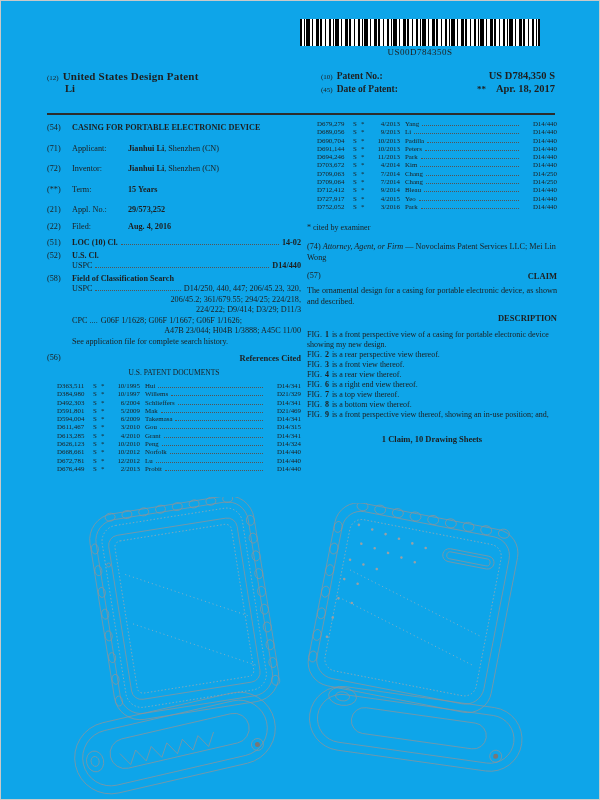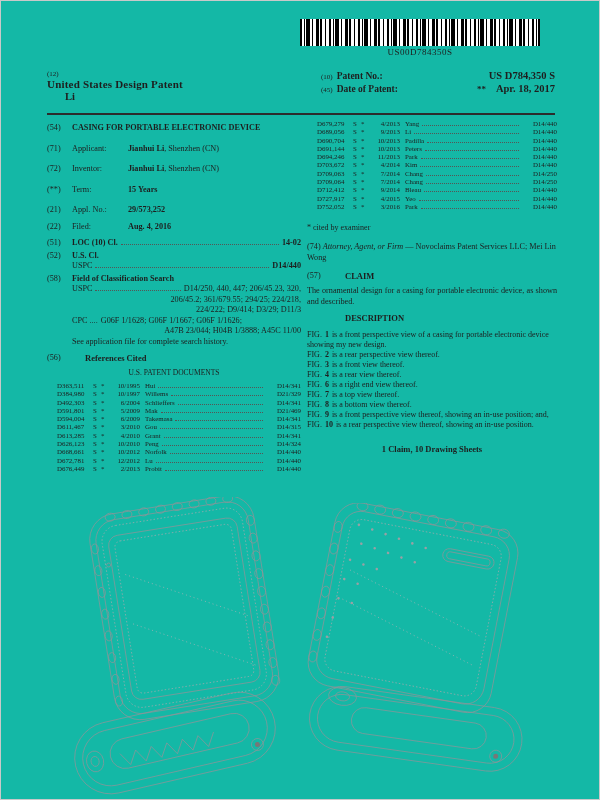--- a/index.html
+++ b/index.html
@@ -1,33 +1,33 @@
 <!DOCTYPE html>
 <html><head>
 <meta charset="utf-8">
 <style>
   * { margin:0; padding:0; box-sizing:border-box; }
   html,body { background:#ffffff; }
   body { font-family:"Liberation Serif", serif; color:#1e1e1e; }
-  .page { position:relative; width:600px; height:800px; background:#14b8a6; border:1px solid #c9c9c9; overflow:hidden; }
+  .page { position:relative; width:600px; height:800px; background:#0ea5e9; border:1px solid #c9c9c9; overflow:hidden; }
 
   
   .barcode { position:absolute; left:299px; top:18px; width:240px; text-align:center; }
   .barcode-bars { height:27px;
     background:repeating-linear-gradient(90deg,
       #000 0 2px, #fff 2px 4px, #000 4px 5px, #fff 5px 6px,
       #000 6px 10px, #fff 10px 12px, #000 12px 13px, #fff 13px 16px,
       #000 16px 19px, #fff 19px 20px, #000 20px 22px, #fff 22px 25px,
       #000 25px 26px, #fff 26px 29px); }
   .barcode-text { font-size:9px; letter-spacing:.5px; margin-top:1px; }
 
   
   .header { position:absolute; left:46px; top:69px; width:508px; display:flex; }
   .header-left { flex:1; }
-  .title-row { display:flex; align-items:baseline;flex-direction:column; }
+  .title-row { display:flex; align-items:baseline; }
   .code { font-size:7px; margin-right:4px; white-space:nowrap; }
   .page-title { font-size:11px; font-weight:bold; letter-spacing:.2px; white-space:nowrap; }
   .author { font-size:10.5px; font-weight:bold; margin-left:18px; margin-top:1px; }
   .header-right { width:234px; flex:none; }
   .hr-row { display:flex; align-items:baseline; font-size:9.5px; font-weight:bold; margin-bottom:2px; }
   .hr-row .code { font-weight:normal; }
   .hr-label { white-space:nowrap; }
   .hr-value { margin-left:auto; font-size:10.5px; white-space:nowrap; }
   .term-marker { margin-left:auto; font-size:9px; }
   .hr-row .after-marker { margin-left:10px; font-size:10.5px; }
@@ -42,21 +42,21 @@
   .fbody { flex:1; min-width:0;font-family:Liberation Serif, serif; }
   .kv { display:flex; }
   .kv-label { width:56px; flex:none; }
   .mb-sm { margin-bottom:6px; }
   .mb-xs { margin-bottom:2px; }
   .leader { flex:1 1 auto; min-width:6px; border-bottom:1px dotted #555; margin:0 3px; align-self:baseline; display:inline-block; }
   .flexline { display:flex; align-items:baseline; }
   .cont { text-align:right; }
   .cpc-label { white-space:nowrap; margin-right:3px; }
 
-  .sec-head { position:relative; text-align:left; font-weight:bold; font-size:8.5px; margin:4px 0 5px;padding-left:38px; }
+  .sec-head { position:relative; text-align:right; font-weight:bold; font-size:8.5px; margin:4px 0 5px;padding-left:38px; }
   .sec-head .headnum { position:absolute; left:0; top:0; font-weight:normal; font-size:8.2px; }
   .subtitle { text-align:center; font-size:7.5px; margin-bottom:5px; }
 
   .ref-table { font-size:6.9px; line-height:8.3px; }
   .ref-row { display:flex; align-items:baseline; padding-left:10px; }
   .r-no { width:36px; flex:none; }
   .r-kind { width:8px; flex:none; }
   .r-star { width:9px; flex:none; }
   .r-date { width:30px; flex:none; text-align:right; margin-right:5px; }
   .r-name { flex:none; }
@@ -489,23 +489,20 @@
         </div>
 
         <div class="fig-line">
           <span class="fig-label">FIG.</span><b class="fig-num">8</b><span>is a bottom view thereof.</span>
         </div>
 
         <div class="fig-line">
           <span class="fig-label">FIG.</span><b class="fig-num">9</b><span>is a front perspective view thereof, showing an in-use position; and,</span>
         </div>
 
-        <div class="fig-line">
-          <span class="fig-label">FIG.</span><b class="fig-num">10</b><span>is a rear perspective view thereof, showing an in-use position.</span>
-        </div>
       </div>
 
     <div class="doc-footer">1 Claim, 10 Drawing Sheets</div>
   </div>
 
   <svg class="fig-svg fig-front" width="232" height="300" viewBox="0 0 232 300">
     <g transform="rotate(-9 115 110)">
       <rect x="40" y="8" width="166" height="208" rx="26"></rect>
       <rect x="46" y="14" width="154" height="196" rx="21"></rect>
       <rect class="stitch" x="52" y="20" width="142" height="184" rx="16"></rect>

